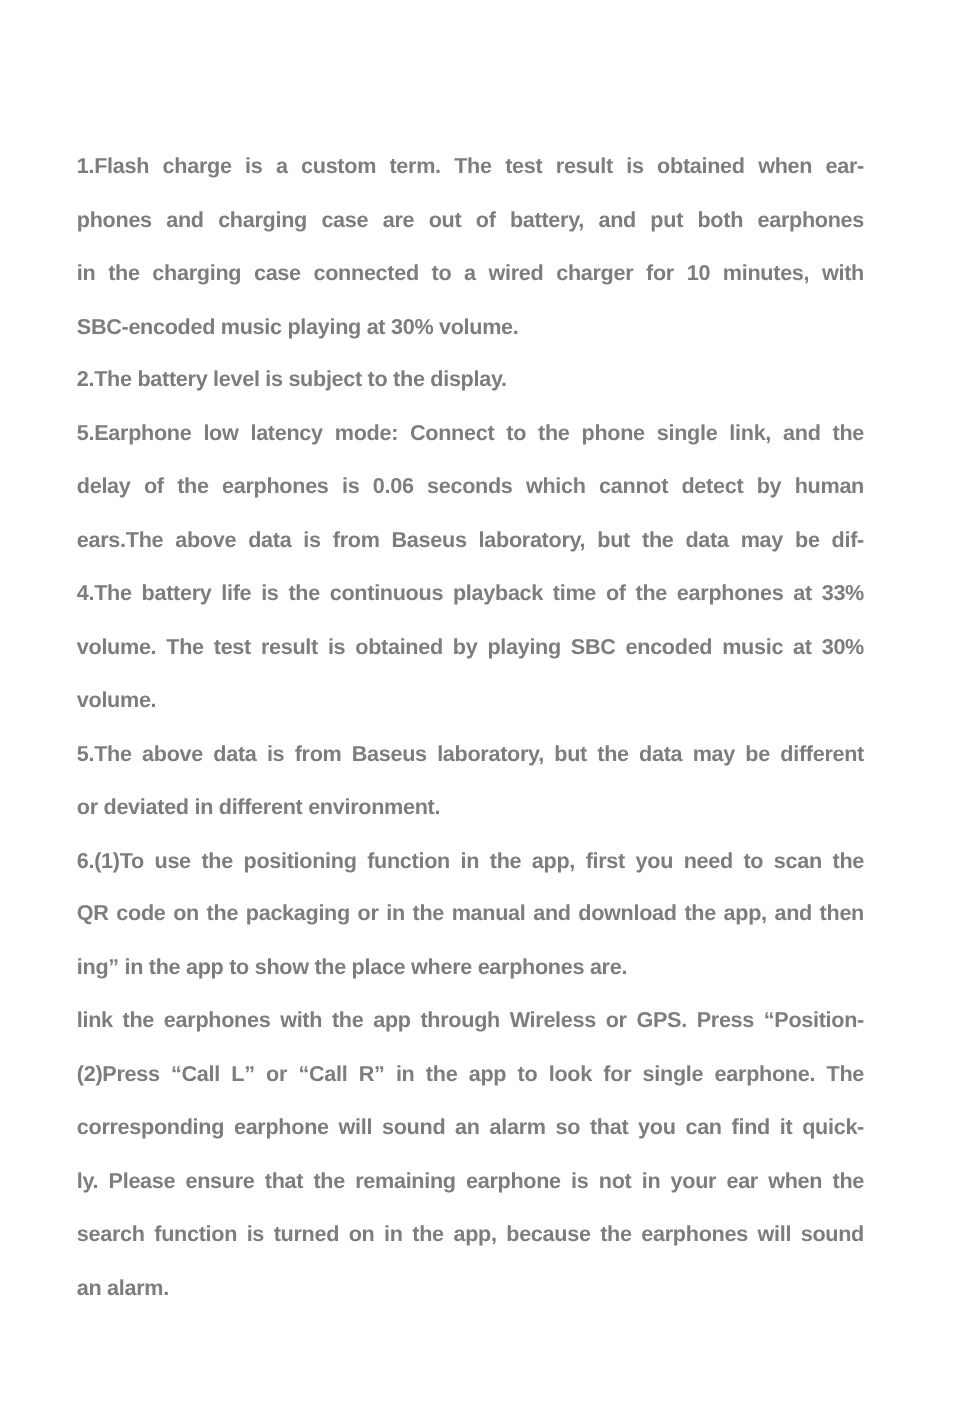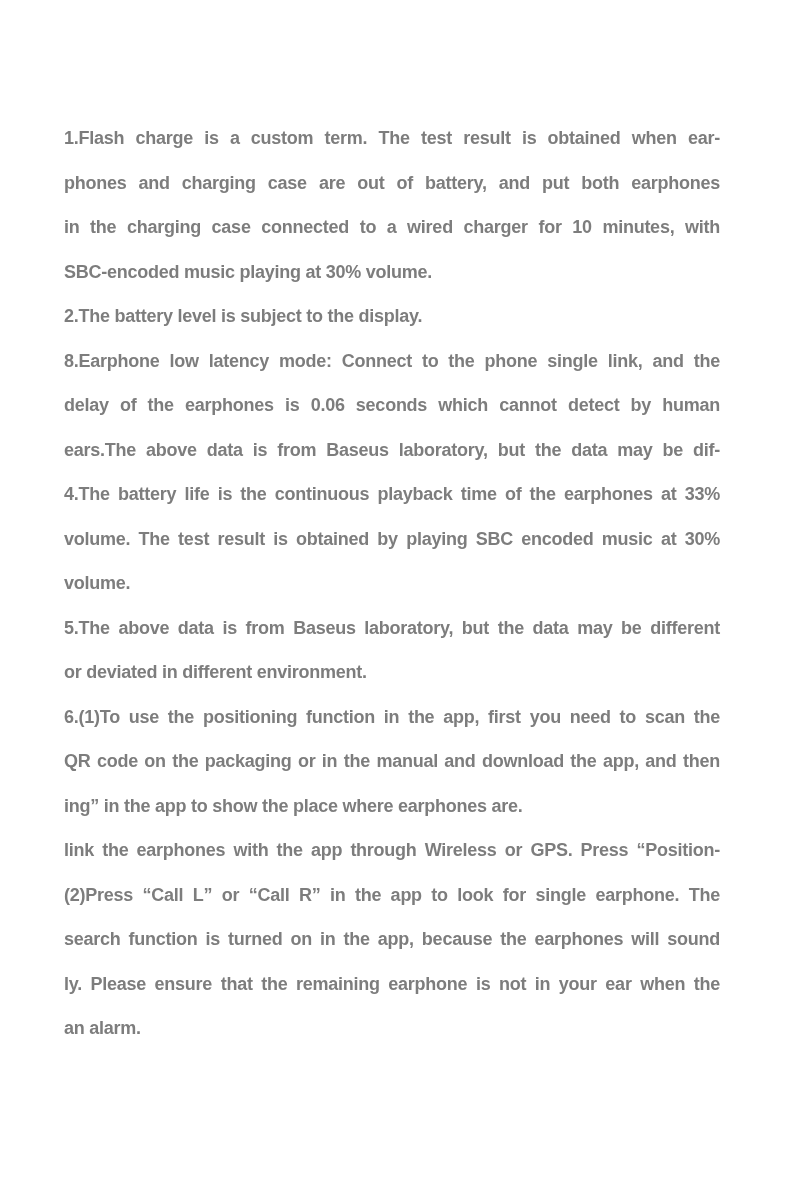--- a/index.html
+++ b/index.html
@@ -55,39 +55,40 @@
       <div class="paragraph">
         <div class="ln">1.Flash charge is a custom term. The test result is obtained when ear-</div>
         <div class="ln">phones and charging case are out of battery, and put both earphones</div>
         <div class="ln">in the charging case connected to a wired charger for 10 minutes, with</div>
         <div class="ln last">SBC-encoded music playing at 30% volume.</div>
       </div>
       <div class="paragraph">
         <div class="ln last">2.The battery level is subject to the display.</div>
       </div>
       <div class="paragraph">
-        <div class="ln">8.Earphone low latency mode: Connect to the phone single link, and the</div>
+        <div class="ln">5.Earphone low latency mode: Connect to the phone single link, and the</div>
         <div class="ln">delay of the earphones is 0.06 seconds which cannot detect by human</div>
         <div class="ln">ears.The above data is from Baseus laboratory, but the data may be dif-</div>
       </div>
       <div class="paragraph">
         <div class="ln">4.The battery life is the continuous playback time of the earphones at 33%</div>
         <div class="ln">volume. The test result is obtained by playing SBC encoded music at 30%</div>
         <div class="ln last">volume.</div>
       </div>
       <div class="paragraph">
         <div class="ln">5.The above data is from Baseus laboratory, but the data may be different</div>
         <div class="ln last">or deviated in different environment.</div>
       </div>
       <div class="paragraph">
         <div class="ln">6.(1)To use the positioning function in the app, first you need to scan the</div>
         <div class="ln">QR code on the packaging or in the manual and download the app, and then</div>
         <div class="ln last">ing” in the app to show the place where earphones are.</div>
         <div class="ln">link the earphones with the app through Wireless or GPS. Press “Position-</div>
       </div>
       <div class="paragraph">
         <div class="ln">(2)Press “Call L” or “Call R” in the app to look for single earphone. The</div>
+        <div class="ln">corresponding earphone will sound an alarm so that you can find it quick-</div>
+        <div class="ln">ly. Please ensure that the remaining earphone is not in your ear when the</div>
         <div class="ln">search function is turned on in the app, because the earphones will sound</div>
-        <div class="ln">ly. Please ensure that the remaining earphone is not in your ear when the</div>
         <div class="ln last">an alarm.</div>
       </div>
     </div>
 </div>
 
 </body></html>

